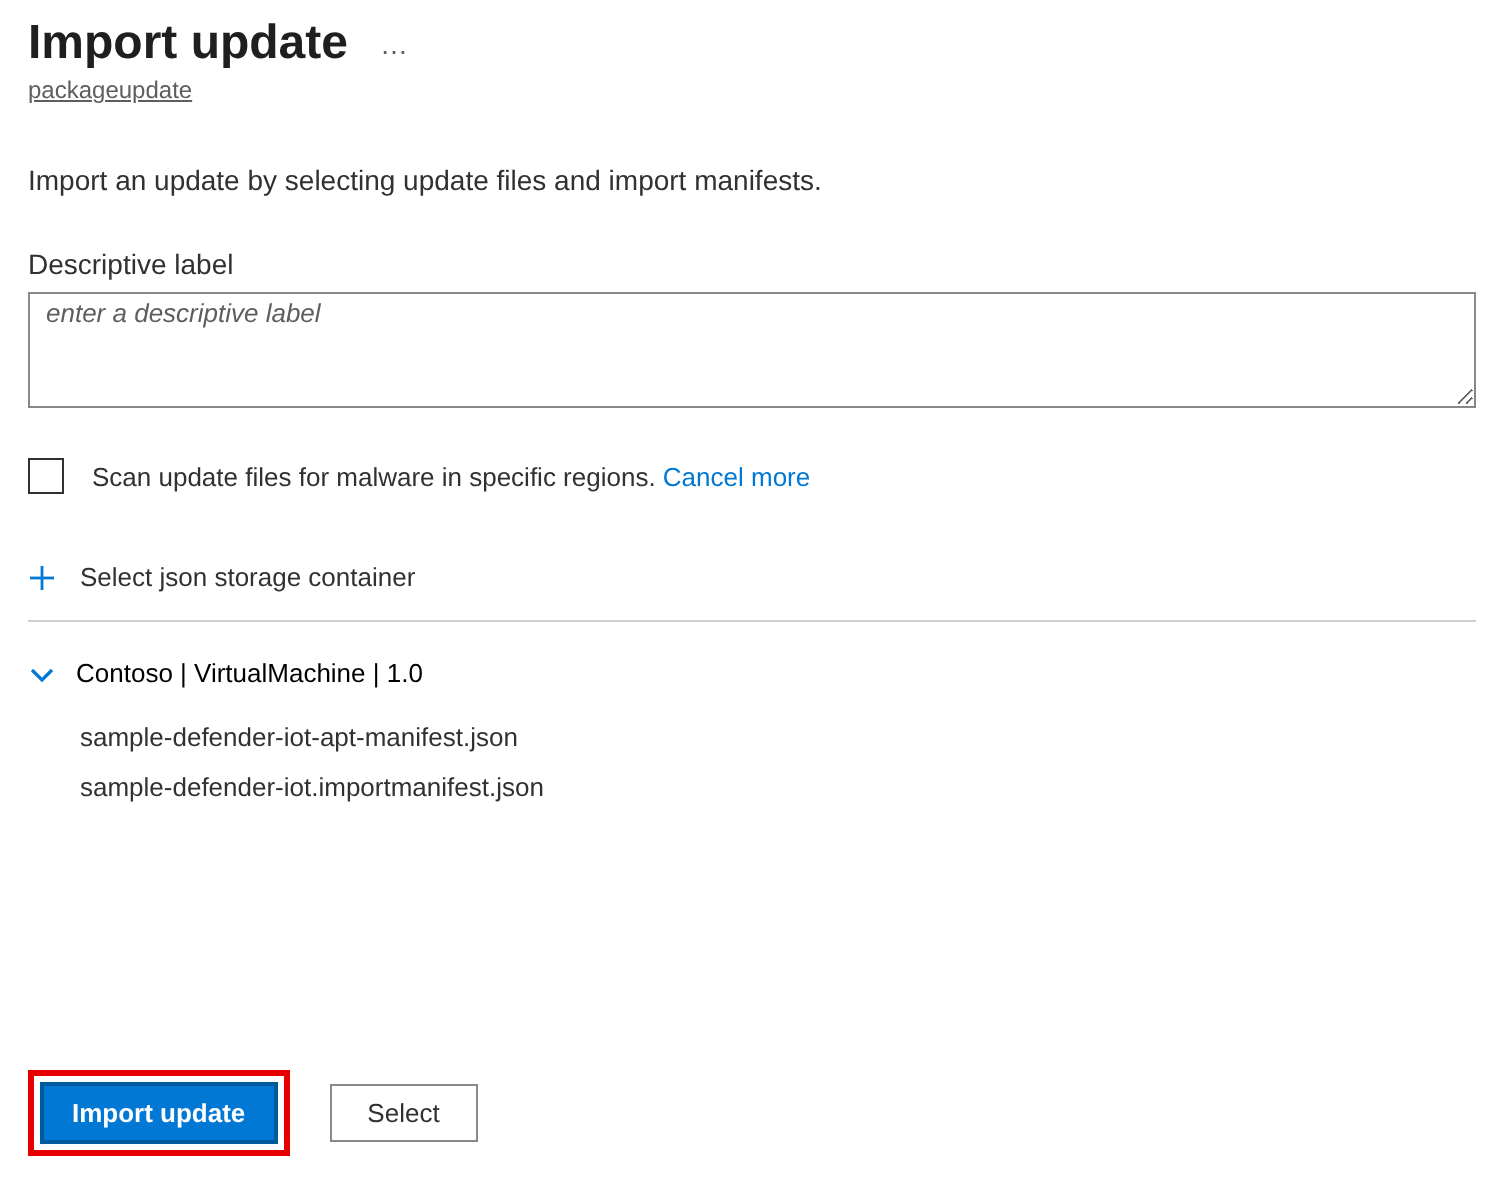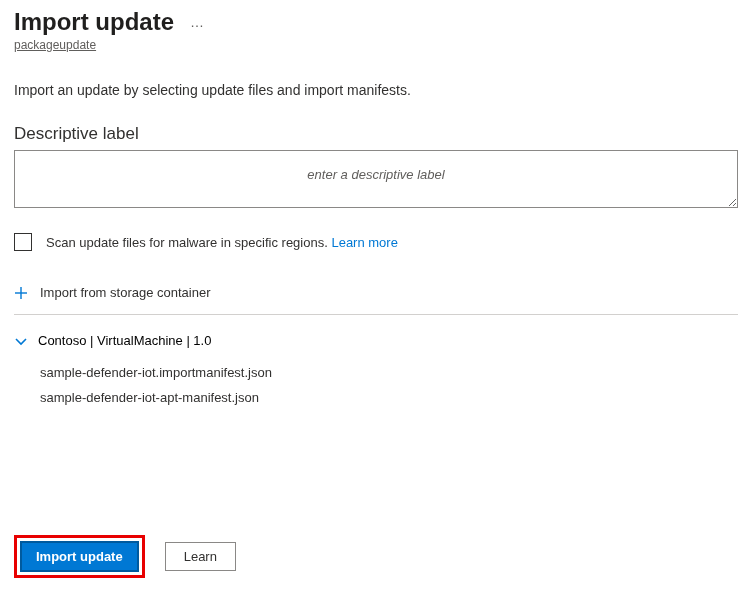--- a/index.html
+++ b/index.html
@@ -9,32 +9,31 @@
       color: #323130;
       padding: 8px 14px;
       width: 752px;
       background: #fff;
     }
     .header-row { display: flex; align-items: center; gap: 12px; margin-bottom: 2px; }
     .page-title { font-size: 24px; font-weight: 600; color: #201f1e; }
     .more-dots { color: #605e5c; font-size: 14px; letter-spacing: 1px; cursor: pointer; padding: 0 4px;}
     .subtitle { font-size: 12px; color: #605e5c; margin-bottom: 30px; text-decoration: underline; }
     .description-text { font-size: 14px; color: #323130; margin-bottom: 26px; }
-    .field-label { font-size: 17px; color: #323130; margin-bottom: 6px; }
+    .field-label { font-size: 14px; color: #323130; margin-bottom: 6px; }
     .text-input {
       width: 100%;
       height: 58px;
-      padding: 16px 8px;
+      padding: 2px 8px;
       border: 1px solid #8a8886;
       font-family: inherit;
       font-size: 13px;
       color: #323130;
       resize: both;
       margin-bottom: 22px;
-      text-align: center;
     }
     .text-input::placeholder { color: #605e5c; font-style: italic; }
     .checkbox-row { display: flex; align-items: center; gap: 14px; margin-bottom: 34px; }
     .checkbox {
       width: 18px; height: 18px;
       border: 1px solid #323130;
       background: #fff;
       flex-shrink: 0;
       cursor: pointer;
     }
@@ -97,49 +96,49 @@
 <div class="subtitle">packageupdate</div>
 
 <div class="description-text">Import an update by selecting update files and import manifests.</div>
 
 <div class="field-label">Descriptive label</div>
 <textarea class="text-input" placeholder="enter a descriptive label" style=""></textarea>
 
 <div class="checkbox-row">
   <div class="checkbox"></div>
   <div class="checkbox-label">
-    <span>Scan update files for malware in specific regions. </span><span class="link">Learn more</span>
+    <span>Scan update files for malware in specific regions. </span><span class="link">Cancel more</span>
   </div>
 </div>
 
 <div class="storage-row">
   <span class="plus-icon">
     <svg viewBox="0 0 14 14">
         <line x1="7" y1="1" x2="7" y2="13"></line>
         <line x1="1" y1="7" x2="13" y2="7"></line>
       </svg>
   </span>
-  <span class="storage-label">Import from storage container</span>
+  <span class="storage-label">Select json storage container</span>
 </div>
 
 <div class="expand-row">
   <span class="chevron-icon">
     <svg viewBox="0 0 14 14">
         <polyline points="2,5 7,10 12,5"></polyline>
       </svg>
   </span>
   <span class="expand-label">Contoso | VirtualMachine | 1.0</span>
 </div>
 
 <div class="file-list">
+  <div class="file-item">sample-defender-iot-apt-manifest.json</div>
   <div class="file-item">sample-defender-iot.importmanifest.json</div>
-  <div class="file-item">sample-defender-iot-apt-manifest.json</div>
 </div>
 
 <div class="footer">
   <div class="primary-btn-wrap">
     <button class="primary-btn">Import update</button>
   </div>
-  <button class="secondary-btn">Learn</button>
+  <button class="secondary-btn">Select</button>
 </div>
 
 
 
 
 </body></html>

